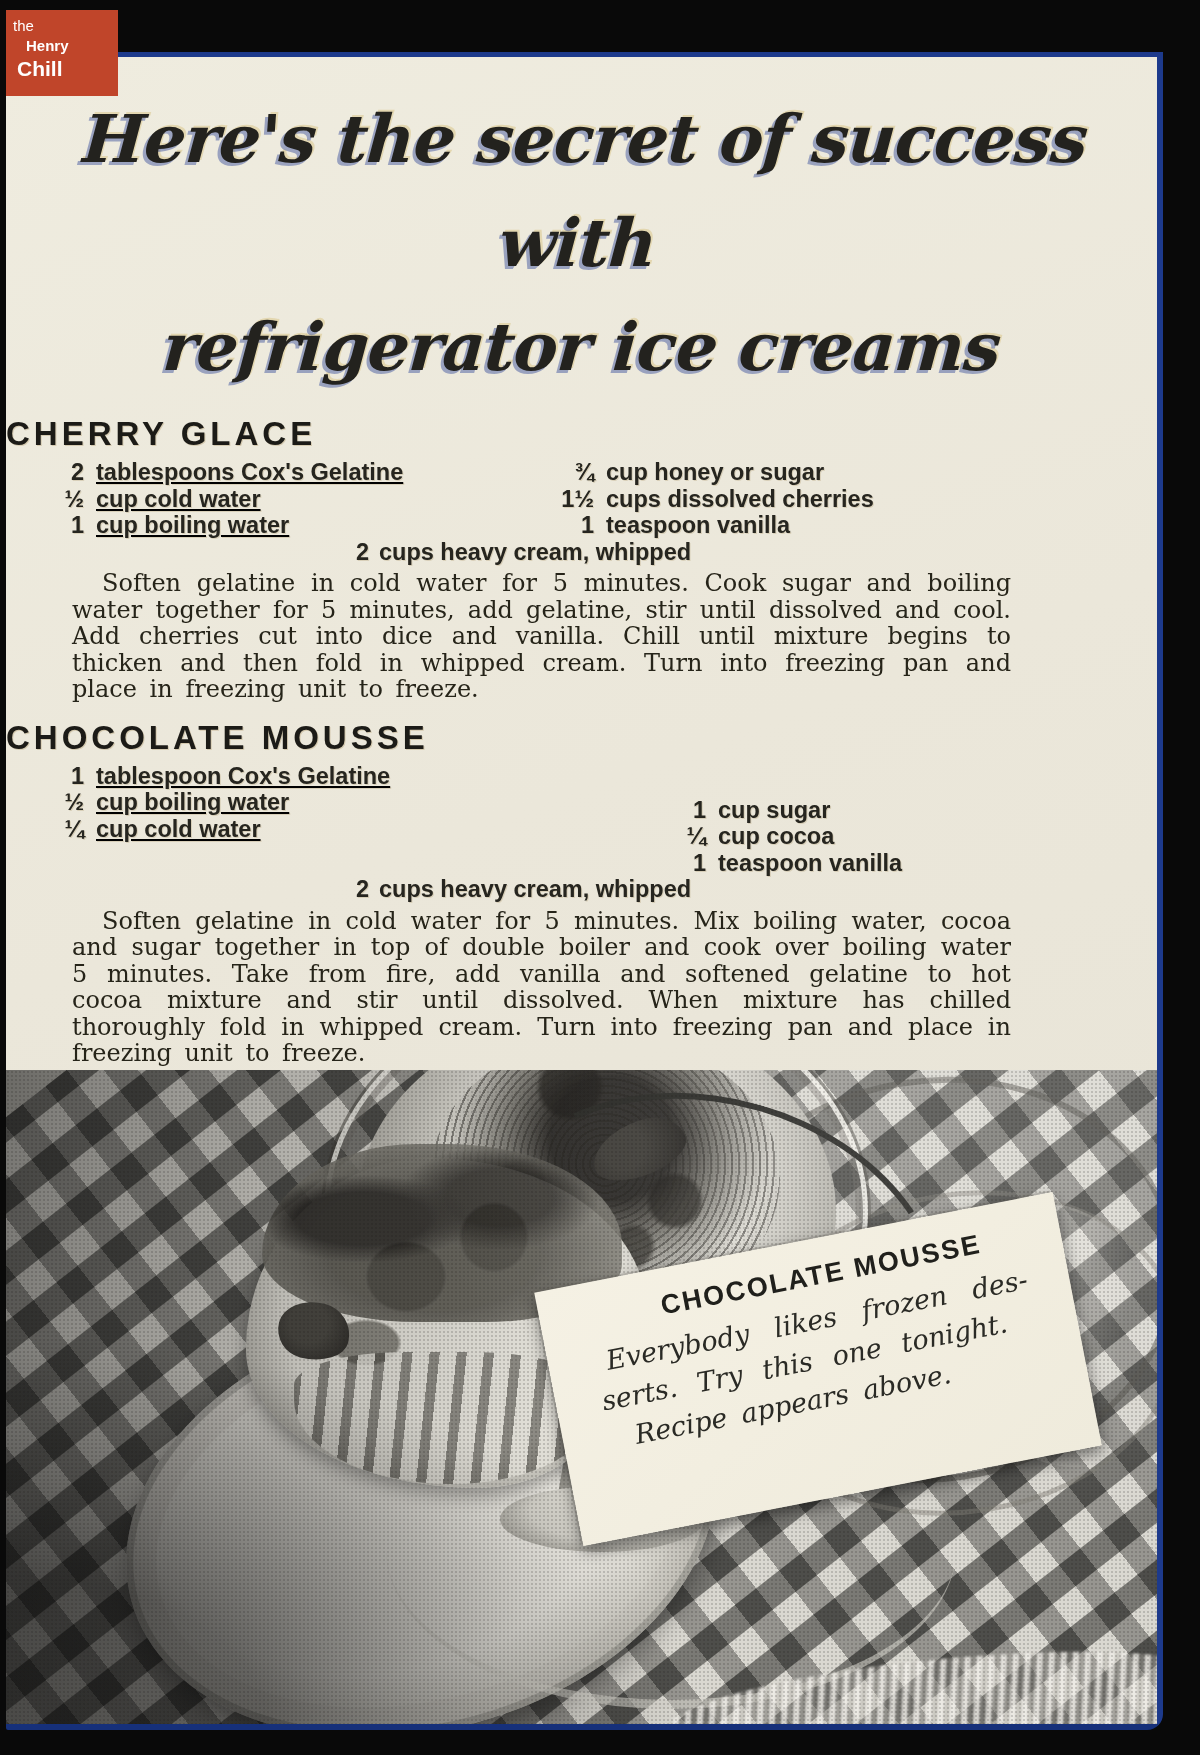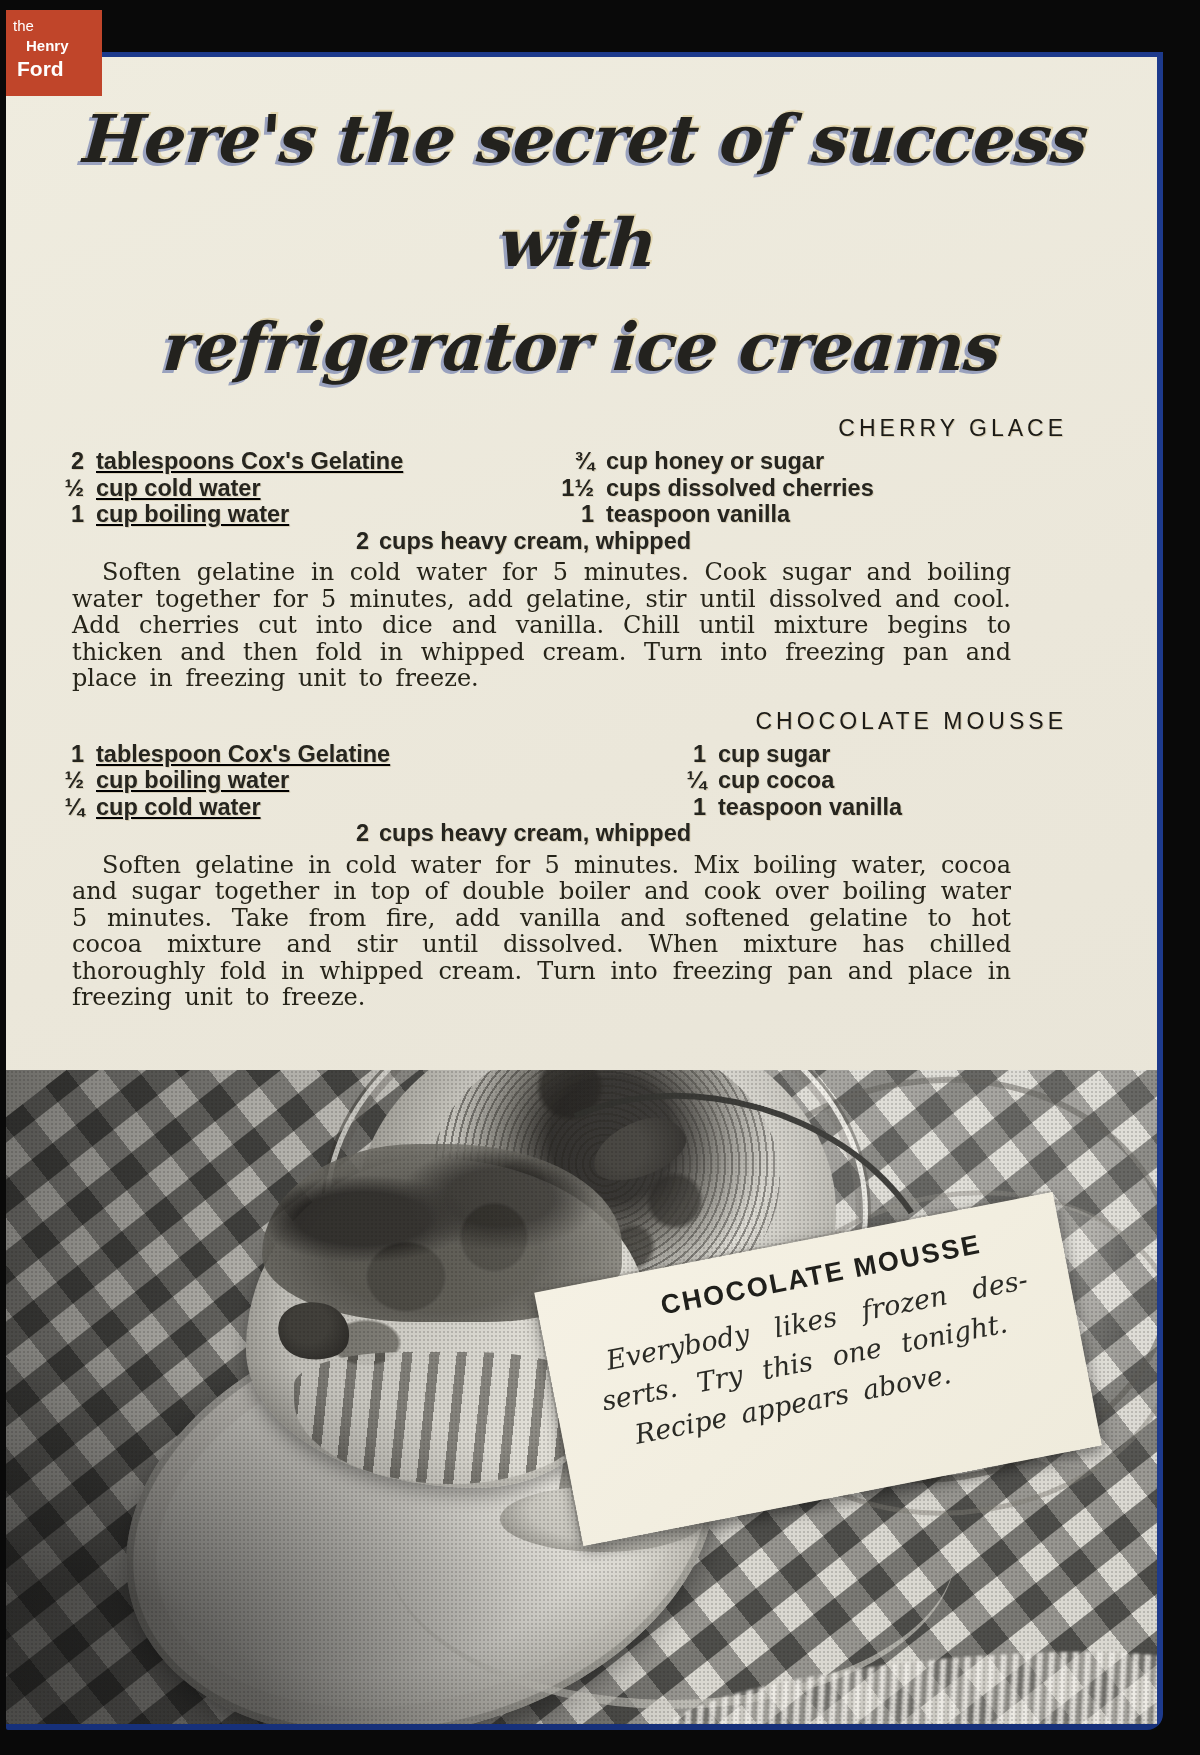--- a/index.html
+++ b/index.html
@@ -10,39 +10,39 @@
     -webkit-font-smoothing:antialiased;
   }
   
   .page{
     position:absolute;left:6px;top:52px;width:1157px;height:1678px;box-sizing:border-box;
     background:linear-gradient(160deg,#efecdf 0%,#ebe7da 45%,#e7e3d6 100%);
     border-top:5px solid #1d3a8c;border-right:6px solid #1d3a8c;border-bottom:6px solid #16307a;
     border-radius:0 0 16px 2px;
   }
   
-  .hf-logo{position:absolute;left:6px;top:10px;width:96px;height:86px;background:#c0452a;z-index:30;color:#fff;}
+  .hf-logo{position:absolute;left:6px;top:10px;width:112px;height:86px;background:#c0452a;z-index:30;color:#fff;}
   .hf-the{display:block;font-size:15px;line-height:17px;margin:7px 0 0 7px;}
   .hf-henry{display:block;font-size:15px;line-height:23px;font-weight:700;margin:0 0 0 20px;}
   .hf-ford{display:block;font-size:21px;line-height:23px;font-weight:700;margin:0 0 0 11px;}
   
   .headline{margin-top:30px;text-align:center;color:#23221e;
     font-family:"DejaVu Serif",serif;font-style:italic;font-weight:700;}
   .headline .hl{font-size:66px;line-height:104px;letter-spacing:-1px;transform:skewX(-4deg);
     text-shadow:-3px 3px 0 rgba(38,62,148,.42),2px -2px 0 rgba(200,165,60,.28);}
   
   .recipe h2{
-    margin:16px 90px 6px 0;text-align:right;font-size:23px;font-weight:400;letter-spacing:4px;
+    margin:16px 90px 6px 0;text-align:left;font-size:33px;font-weight:700;letter-spacing:4px;
     color:#1c1b17;text-shadow:1px 1px 0 rgba(130,95,25,.22);
   }
   .ing-cols{display:flex;padding:0 40px 0 34px;}
   .ing{list-style:none;margin:0;padding:0;}
   .ing.left{flex:0 0 480px;text-decoration:underline;}
   .ing.right{flex:1;padding-left:30px;}
-  .recipe.shift .ing.right{padding-left:142px;}
+  .recipe.shift .ing.right{padding-left:142px;margin-top:34px;}
   .ing li,.ing-center{
     font-weight:700;font-size:23.5px;line-height:26.5px;color:#26251f;
     text-shadow:1px 1px 0 rgba(130,95,25,.18);
   }
   .qty{display:inline-block;width:44px;text-align:right;margin-right:12px;}
   .ing-center{text-align:center;transform:translateX(-58px);}
   .ing-center .qty{width:auto;margin-right:10px;}
   .instructions{
     margin:5px 146px 0 66px;text-align:justify;text-indent:30px;
     font-family:"DejaVu Serif",serif;font-size:24px;line-height:26.5px;
@@ -209,14 +209,14 @@
       <span class="cap-line cap-l2">serts. Try this one tonight.</span>
       <span class="cap-line cap-l3">Recipe appears above.</span>
     </div>
   </div>
 
 </div>
 
 <div class="hf-logo">
   <span class="hf-the">the</span>
   <span class="hf-henry">Henry</span>
-  <span class="hf-ford">Ford</span>
+  <span class="hf-ford">Chill</span>
 </div>
 
 </body></html>

